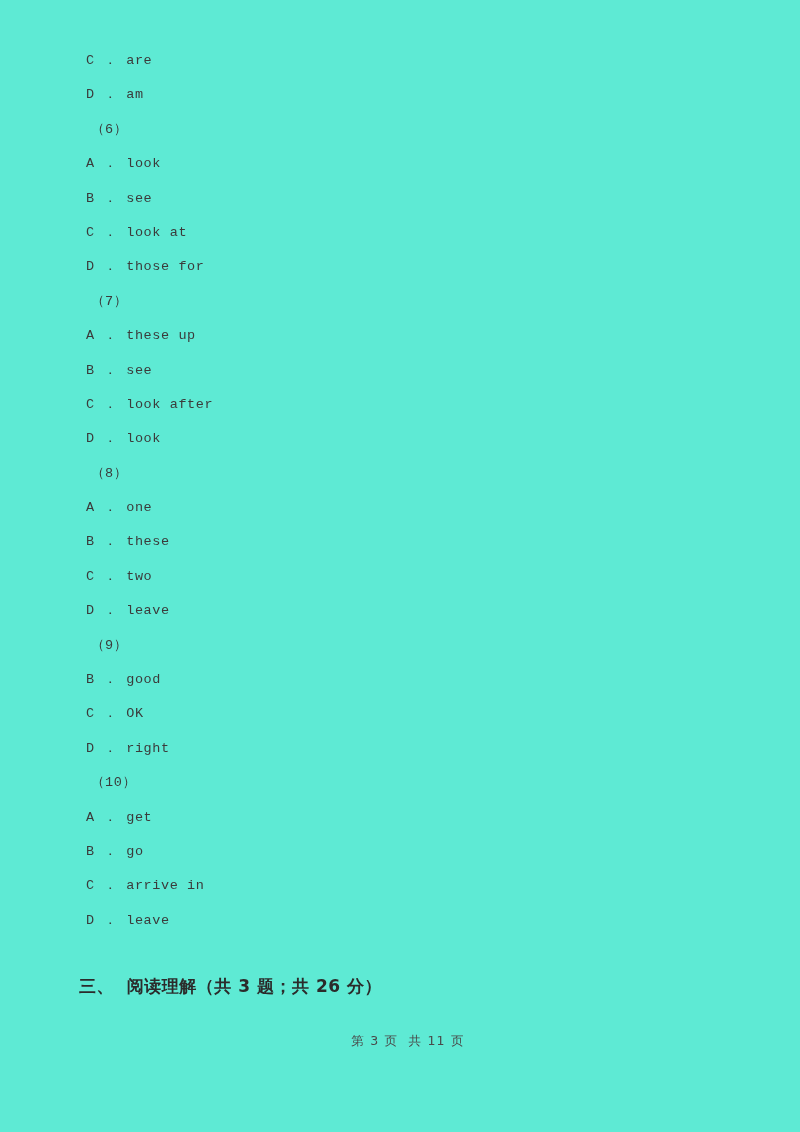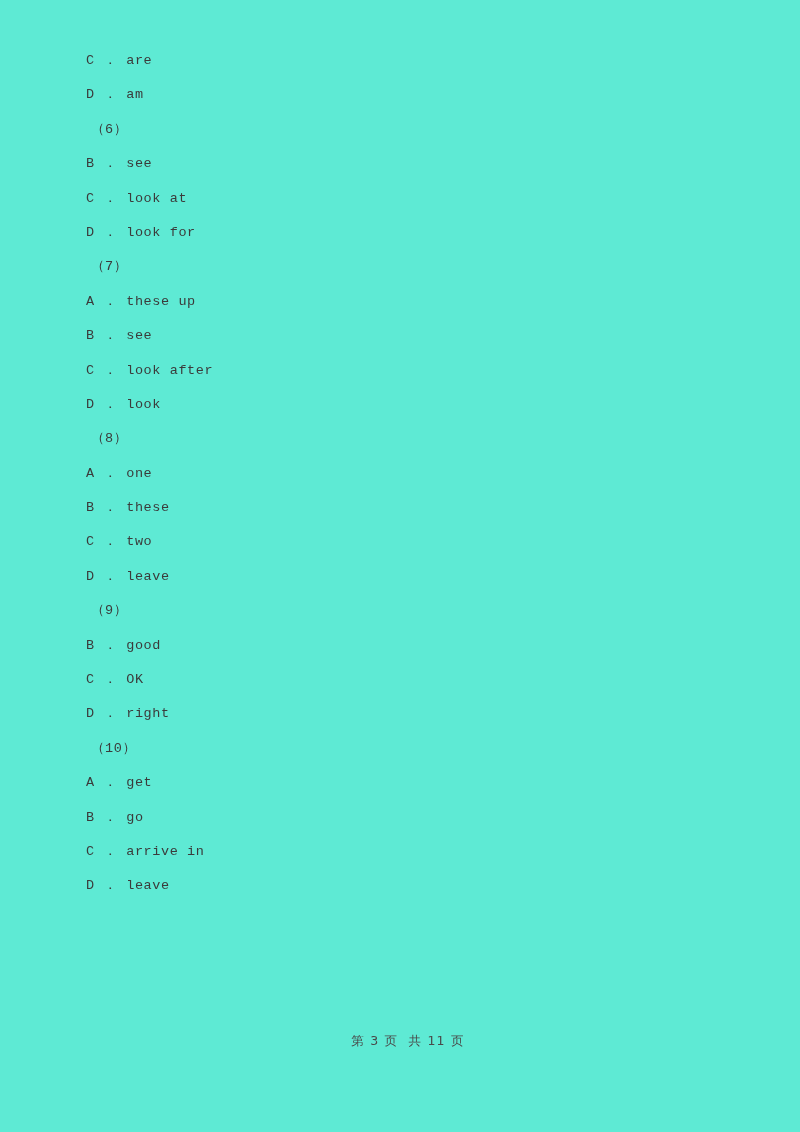--- a/index.html
+++ b/index.html
@@ -79,23 +79,24 @@
 </style>
 </head>
 <body>
 
 <div class="page">
 
   <div class="content">
       <div class="line option">C ． are</div>
       <div class="line option">D ． am</div>
       <div class="line qnum">（6）</div>
+      <div class="line option">A ． look</div>
       <div class="line option">B ． see</div>
       <div class="line option">C ． look at</div>
-      <div class="line option">D ． look for</div>
+      <div class="line option">D ． those for</div>
       <div class="line qnum">（7）</div>
       <div class="line option">A ． these up</div>
       <div class="line option">B ． see</div>
       <div class="line option">C ． look after</div>
       <div class="line option">D ． look</div>
       <div class="line qnum">（8）</div>
       <div class="line option">A ． one</div>
       <div class="line option">B ． these</div>
       <div class="line option">C ． two</div>
       <div class="line option">D ． leave</div>
@@ -103,16 +104,17 @@
       <div class="line option">B ． good</div>
       <div class="line option">C ． OK</div>
       <div class="line option">D ． right</div>
       <div class="line qnum">（10）</div>
       <div class="line option">A ． get</div>
       <div class="line option">B ． go</div>
       <div class="line option">C ． arrive in</div>
       <div class="line option">D ． leave</div>
     </div>
 
+  <div class="section-heading">三、  阅读理解（共 3 题；共 26 分）</div>
 
   <div class="footer">第 3 页  共 11 页</div>
 
 </div>
 
 </body></html>

